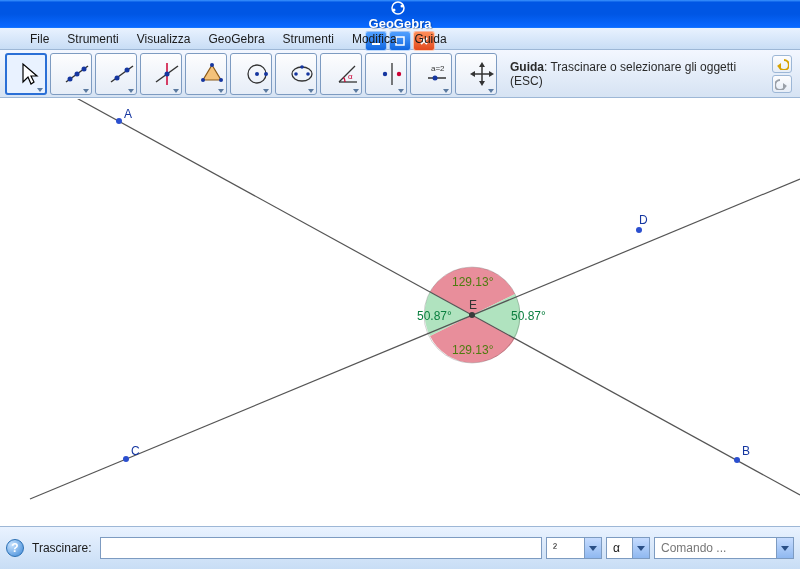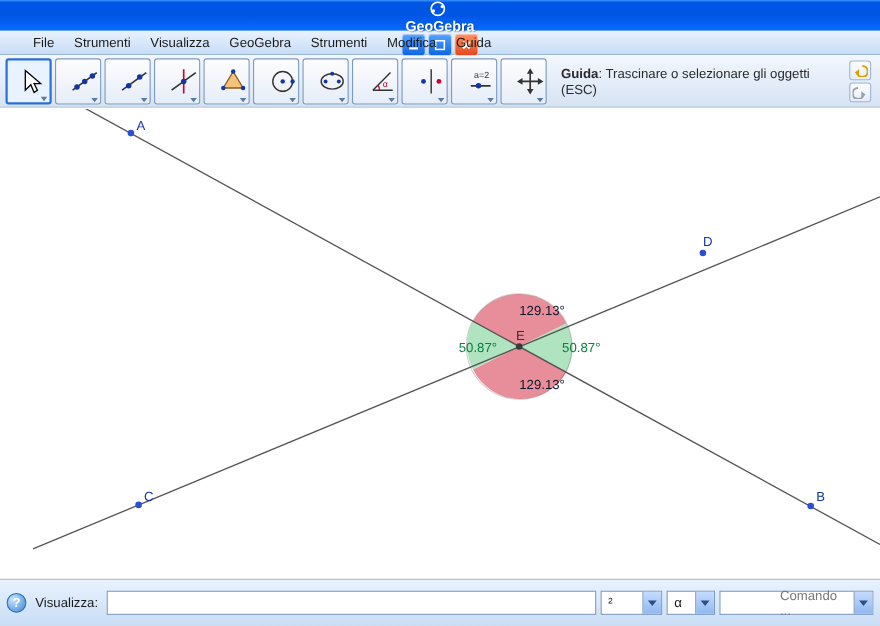--- a/index.html
+++ b/index.html
@@ -89,21 +89,21 @@
     overflow: hidden;
   }
   .canvas-area svg { position: absolute; left: 0; top: 0; }
   .pt-label {
     position: absolute; font-size: 12px; color: #1536a0; font-weight: normal;
   }
   .angle-label {
     position: absolute; font-size: 12px;
   }
   .angle-label.green { color: #0a7f3f; margin-left: 11px; }
-  .angle-label.red { color: #0f172a; margin-left: 20px; }
+  .angle-label.red { color: #4d7c0f; }
   .statusbar {
     height: 43px;
     background: linear-gradient(to bottom,#e9f2ff,#c8ddf5);
     border-top: 1px solid #9db7d6;
     display: flex; align-items: center;
     padding: 0 6px; gap: 4px;
   }
   .help-icon {
     width: 18px; height: 18px; border-radius: 50%;
     background: radial-gradient(circle at 30% 30%, #c8e3ff, #3b87d6);
@@ -327,33 +327,33 @@
   <div class="pt-label" style="left:469px;top:199px;color:#333">E</div>
 
   <div class="angle-label red" style="left:452px;top:176px;">129.13°</div>
   <div class="angle-label red" style="left:452px;top:244px;">129.13°</div>
   <div class="angle-label green" style="left:406px;top:210px;">50.87°</div>
   <div class="angle-label green" style="left:500px;top:210px;">50.87°</div>
 </div>
 
 <div class="statusbar">
   <div class="help-icon">?</div>
-  <span class="status-label">Visualizza:</span>
+  <span class="status-label">Trascinare:</span>
   <input class="input-box input-main" value="" style="">
   <div class="combo" style="width:56px;">
     <span class="combo-text">²</span>
     <div class="combo-btn">
         <span></span>
       </div>
   </div>
   <div class="combo" style="width:44px;">
     <span class="combo-text">α</span>
     <div class="combo-btn">
         <span></span>
       </div>
   </div>
-  <div class="combo" style="width:140px;padding-left:48px;">
+  <div class="combo" style="width:140px;">
     <span class="combo-text" style="color:#777;">Comando ...</span>
     <div class="combo-btn">
         <span></span>
       </div>
   </div>
 </div>
 
 </body></html>

